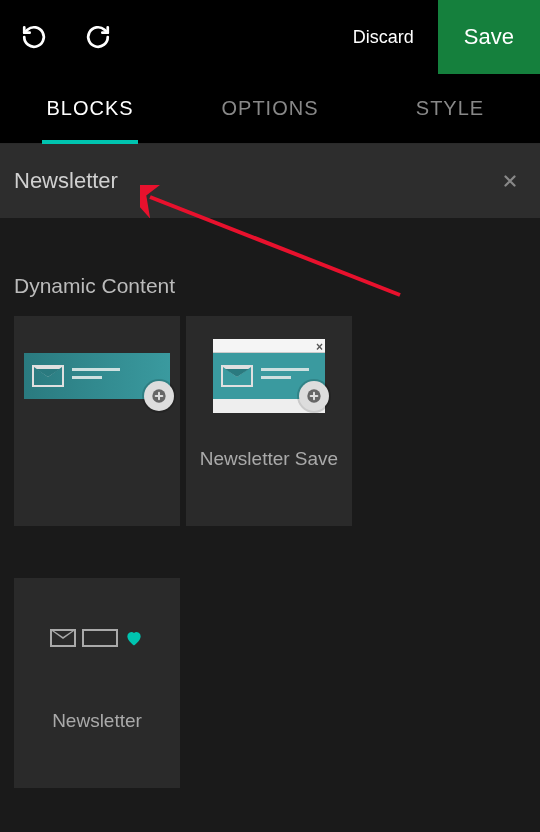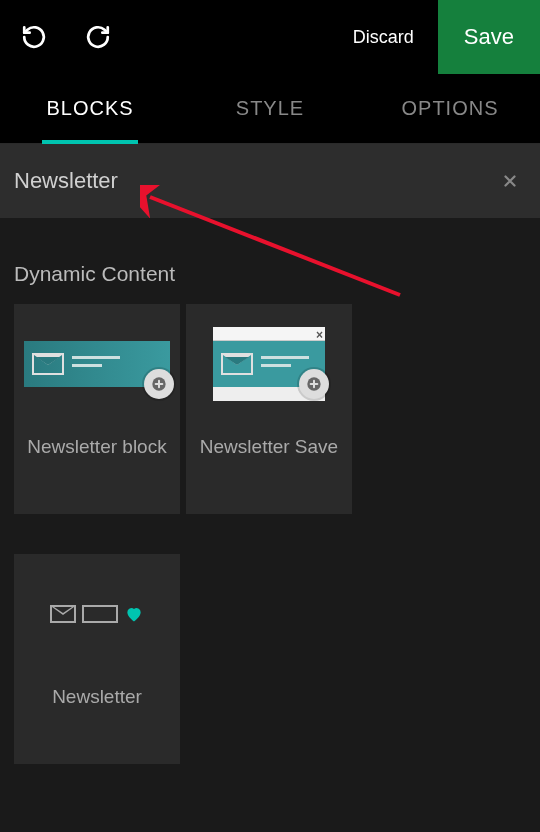--- a/index.html
+++ b/index.html
@@ -108,20 +108,21 @@
       color: #888;
       cursor: pointer;
       width: 24px;
       height: 24px;
       display: flex;
       align-items: center;
       justify-content: center;
     }
     .section {
       padding: 18px 14px 0 14px;
+      margin-top: 12px;
     }
     .section-title {
       color: #bbb;
       font-size: 21px;
       margin-bottom: 18px;
       margin-top: 26px;
     }
     .blocks-row {
       display: flex;
       gap: 6px;
@@ -308,22 +309,22 @@
         </svg>
     </div>
   </div>
   <div class="toolbar-spacer"></div>
   <div class="discard-btn">Discard</div>
   <div class="save-btn">Save</div>
 </div>
 
 <div class="tabs">
   <div class="tab active">BLOCKS</div>
+  <div class="tab">OPTIONS</div>
   <div class="tab">STYLE</div>
-  <div class="tab">OPTIONS</div>
 </div>
 
 <div class="search-bar">
   <div class="search-text">Newsletter</div>
   <div class="close-x">
     <svg width="18" height="18" viewBox="0 0 24 24" fill="#888">
         <path d="M18 6L6 18M6 6l12 12" stroke="#888" stroke-width="3" stroke-linecap="round"></path>
       </svg>
   </div>
 </div>
@@ -341,21 +342,20 @@
               <div></div>
             </div>
           <div class="nl-plus-badge">
             <svg width="16" height="16" viewBox="0 0 24 24">
                 <circle cx="12" cy="12" r="10" fill="#666"></circle>
                 <path d="M12 7v10M7 12h10" stroke="#ddd" stroke-width="3" stroke-linecap="round"></path>
               </svg>
           </div>
         </div>
       </div>
-      <div class="block-label">Newsletter block</div>
     </div>
 
     <div class="block-card">
       <div class="block-thumb">
         <div class="popup-frame">
           <div class="popup-titlebar">
             <span class="popup-close">×</span>
           </div>
           <div class="popup-body">
             <div class="nl-envelope"></div>

